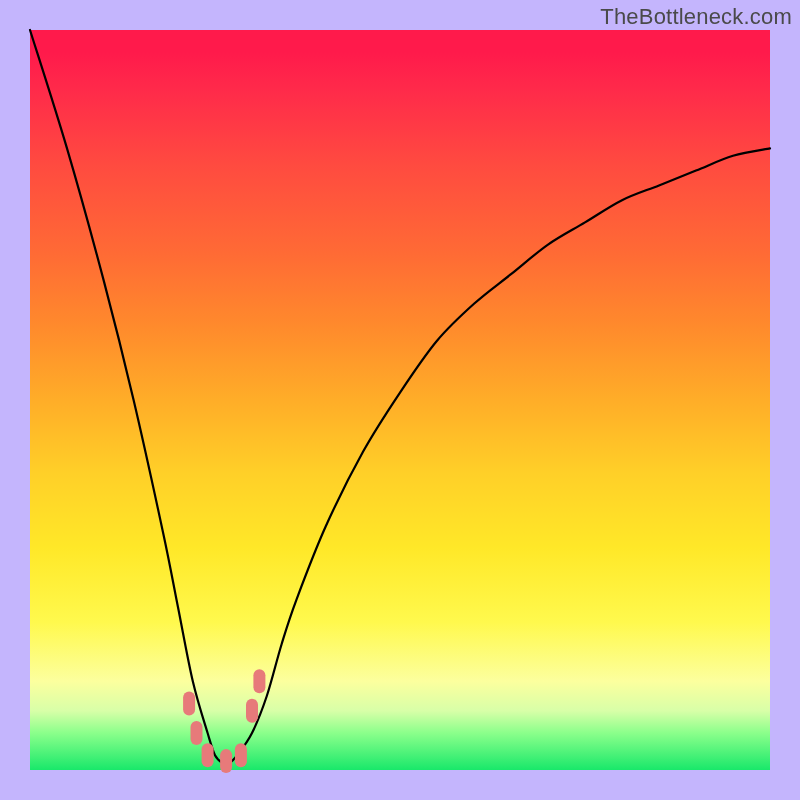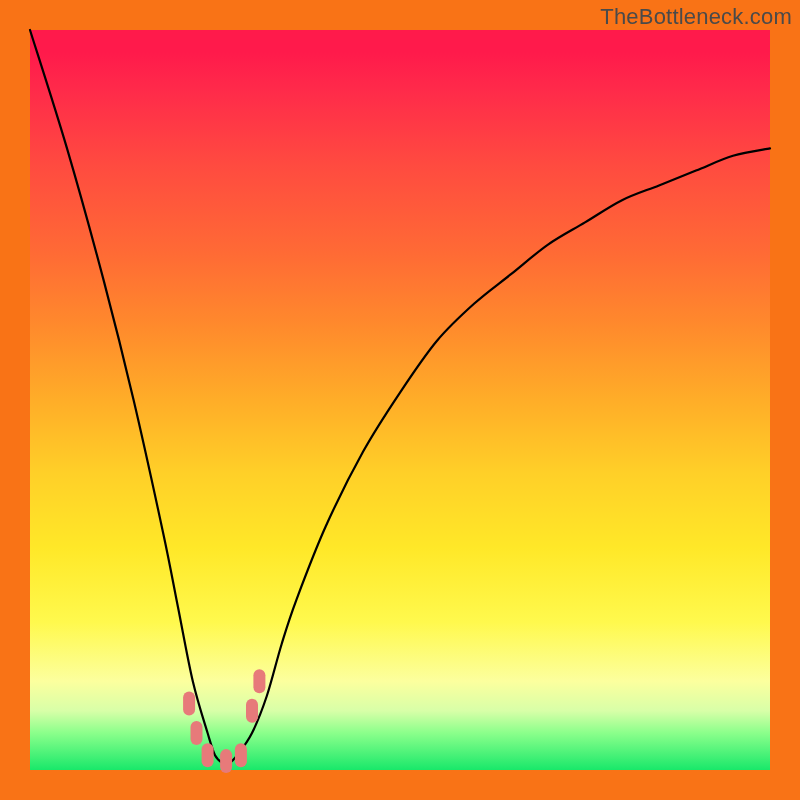--- a/index.html
+++ b/index.html
@@ -8,21 +8,21 @@
     width: 800px;
     height: 800px;
     background: #000000;
     font-family: Arial, Helvetica, sans-serif;
     overflow: hidden;
   }
   .frame {
     position: relative;
     width: 800px;
     height: 800px;
-    background: #f97316;
+    background: #c4b5fd;
   }
   .plot-area {
     position: absolute;
     left: 30px;
     top: 30px;
     width: 740px;
     height: 740px;
     background: linear-gradient(to bottom,
       #ff1a4b 0%,
       #ff1a4b 3%,

